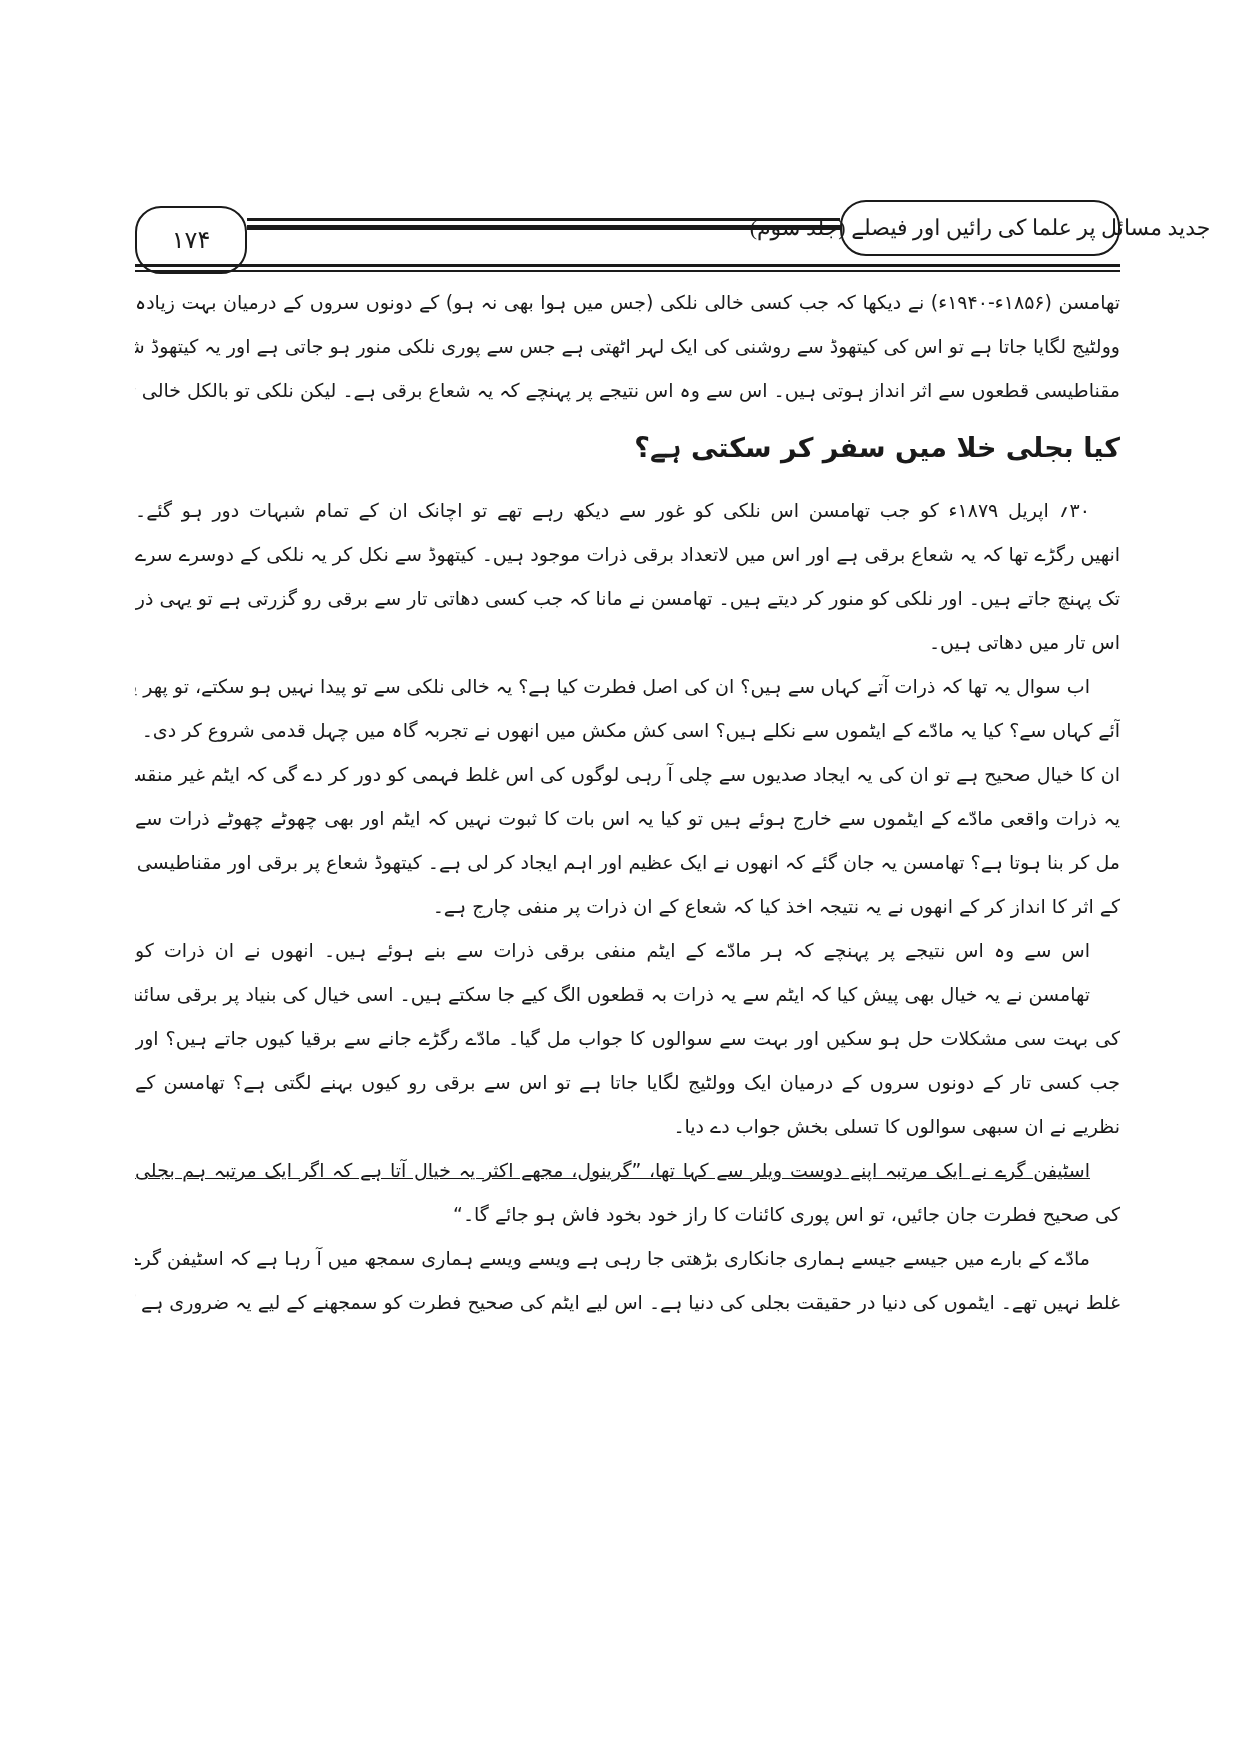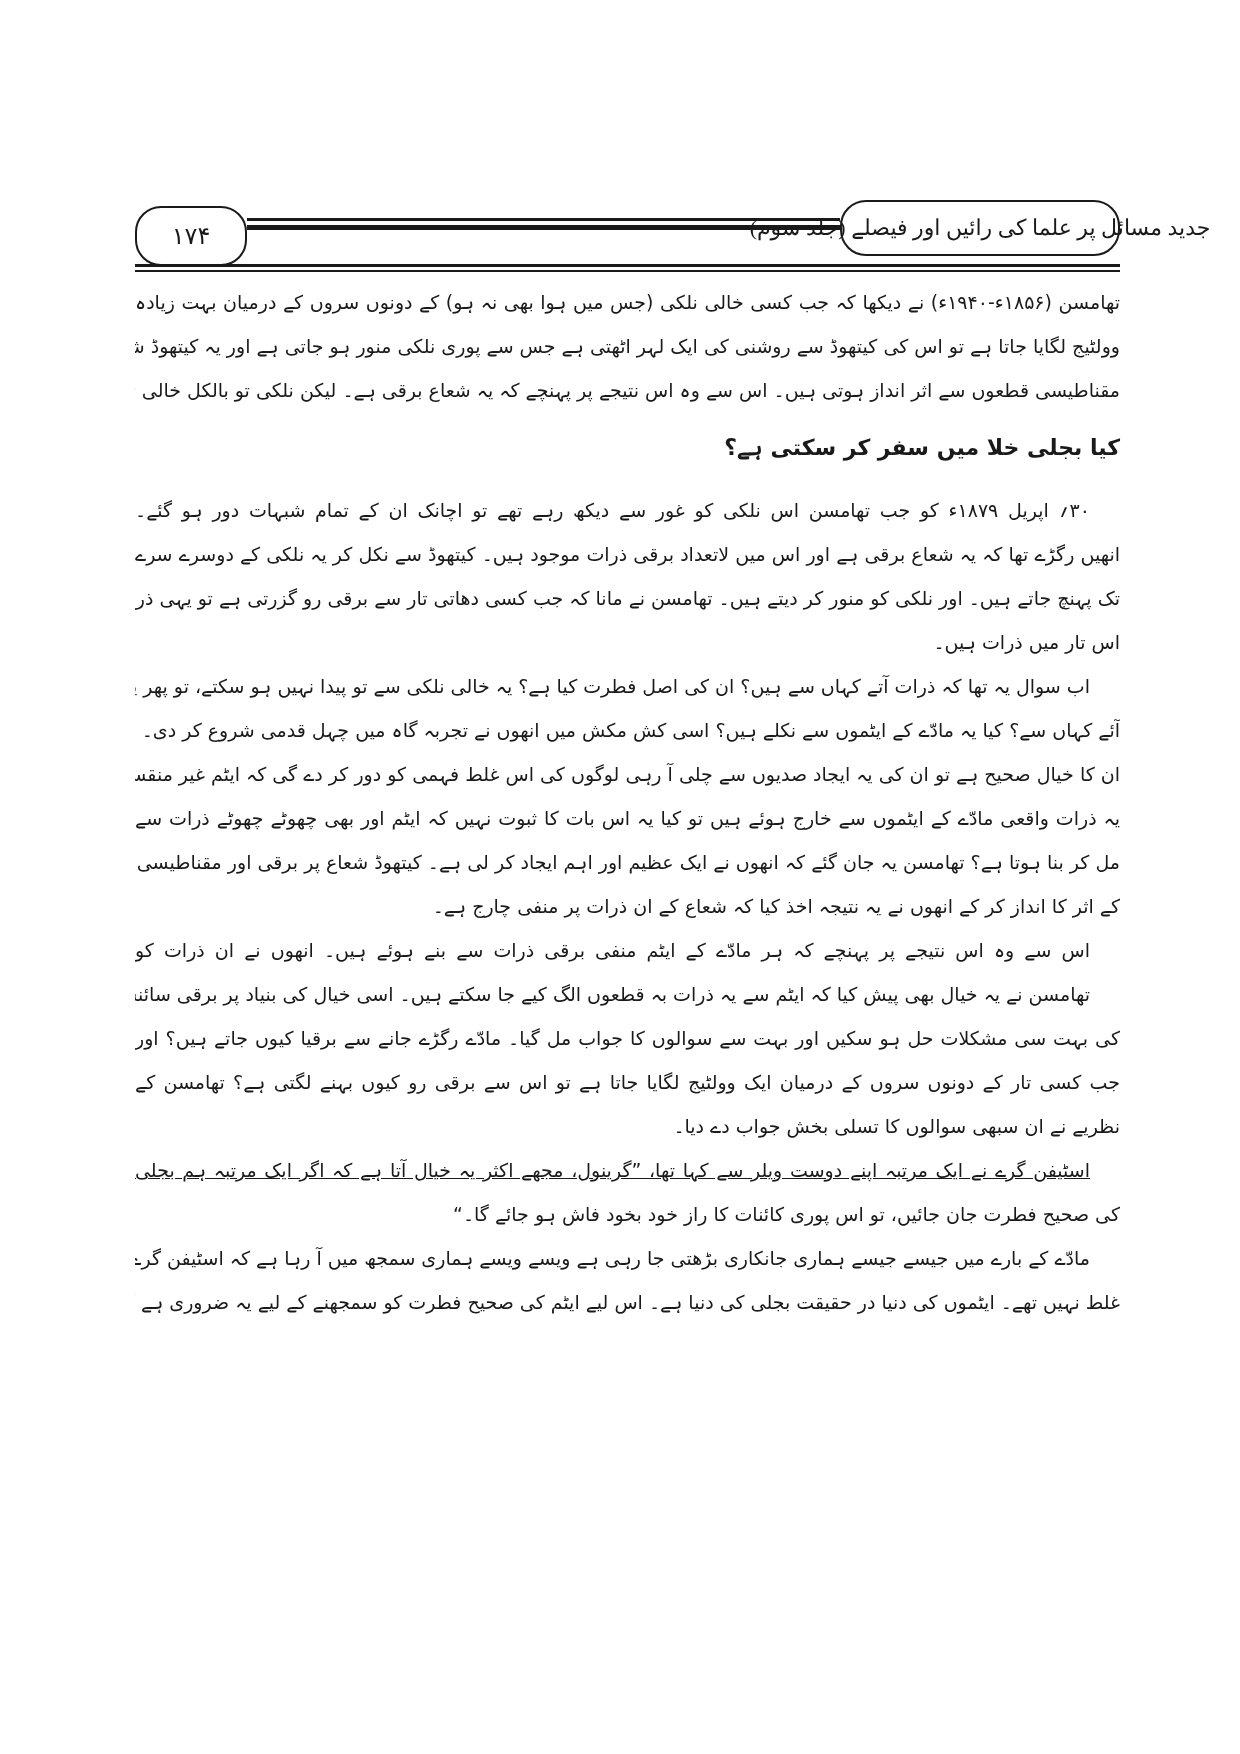--- a/index.html
+++ b/index.html
@@ -21,21 +21,21 @@
   
   .header {
     position: relative;
     height: 58px;
   }
   .page-num-box {
     position: absolute;
     left: 0;
     top: 6px;
     width: 112px;
-    height: 60px;
+    height: 68px;
     border: 2.5px solid #1a1a1a;
     border-radius: 26px;
     box-sizing: border-box;
     display: flex;
     align-items: center;
     justify-content: center;
     font-size: 24px;
     direction: rtl;
   }
   .title-box {
@@ -107,21 +107,21 @@
     overflow: hidden;
     white-space: nowrap;
     text-align: justify;
     text-align-last: justify;
   }
   .line.last {
     text-align-last: right;
   }
   .heading {
     text-align: center;
-    font-size: 22px;
+    font-size: 27px;
     font-weight: bold;
     line-height: 60px;
     height: 64px;
     margin: 6px 0 6px 0;
   }
 </style>
 </head>
 <body>
 
 <div class="page">
@@ -140,21 +140,21 @@
       <span class="line">وولٹیج لگایا جاتا ہے تو اس کی کیتھوڈ سے روشنی کی ایک لہر اٹھتی ہے جس سے پوری نلکی منور ہو جاتی ہے اور یہ کیتھوڈ شعاعیں برقی اور</span>
       <span class="line">مقناطیسی قطعوں سے اثر انداز ہوتی ہیں۔ اس سے وہ اس نتیجے پر پہنچے کہ یہ شعاع برقی ہے۔ لیکن نلکی تو بالکل خالی تھی۔ اس نلکی کو</span>
     </div>
 
     <div class="heading">کیا بجلی خلا میں سفر کر سکتی ہے؟</div>
 
     <div class="para">
       <span class="line" style="padding-right: 30px;">۳۰؍ اپریل ۱۸۷۹ء کو جب تھامسن اس نلکی کو غور سے دیکھ رہے تھے تو اچانک ان کے تمام شبہات دور ہو گئے۔</span>
       <span class="line">انھیں رگڑے تھا کہ یہ شعاع برقی ہے اور اس میں لاتعداد برقی ذرات موجود ہیں۔ کیتھوڈ سے نکل کر یہ نلکی کے دوسرے سرے</span>
       <span class="line">تک پہنچ جاتے ہیں۔ اور نلکی کو منور کر دیتے ہیں۔ تھامسن نے مانا کہ جب کسی دھاتی تار سے برقی رو گزرتی ہے تو یہی ذرات</span>
-      <span class="line last">اس تار میں ذرات ہیں۔</span>
+      <span class="line last">اس تار میں دھاتی ہیں۔</span>
     </div>
 
     <div class="para">
       <span class="line" style="padding-right: 30px;">اب سوال یہ تھا کہ ذرات آتے کہاں سے ہیں؟ ان کی اصل فطرت کیا ہے؟ یہ خالی نلکی سے تو پیدا نہیں ہو سکتے، تو پھر یہ</span>
       <span class="line">آئے کہاں سے؟ کیا یہ مادّے کے ایٹموں سے نکلے ہیں؟ اسی کش مکش میں انھوں نے تجربہ گاہ میں چہل قدمی شروع کر دی۔ اگر</span>
       <span class="line">ان کا خیال صحیح ہے تو ان کی یہ ایجاد صدیوں سے چلی آ رہی لوگوں کی اس غلط فہمی کو دور کر دے گی کہ ایٹم غیر منقسم ہوتے ہیں۔ اگر</span>
       <span class="line">یہ ذرات واقعی مادّے کے ایٹموں سے خارج ہوئے ہیں تو کیا یہ اس بات کا ثبوت نہیں کہ ایٹم اور بھی چھوٹے چھوٹے ذرات سے</span>
       <span class="line">مل کر بنا ہوتا ہے؟ تھامسن یہ جان گئے کہ انھوں نے ایک عظیم اور اہم ایجاد کر لی ہے۔ کیتھوڈ شعاع پر برقی اور مقناطیسی قطعوں</span>
       <span class="line last">کے اثر کا انداز کر کے انھوں نے یہ نتیجہ اخذ کیا کہ شعاع کے ان ذرات پر منفی چارج ہے۔</span>
     </div>

